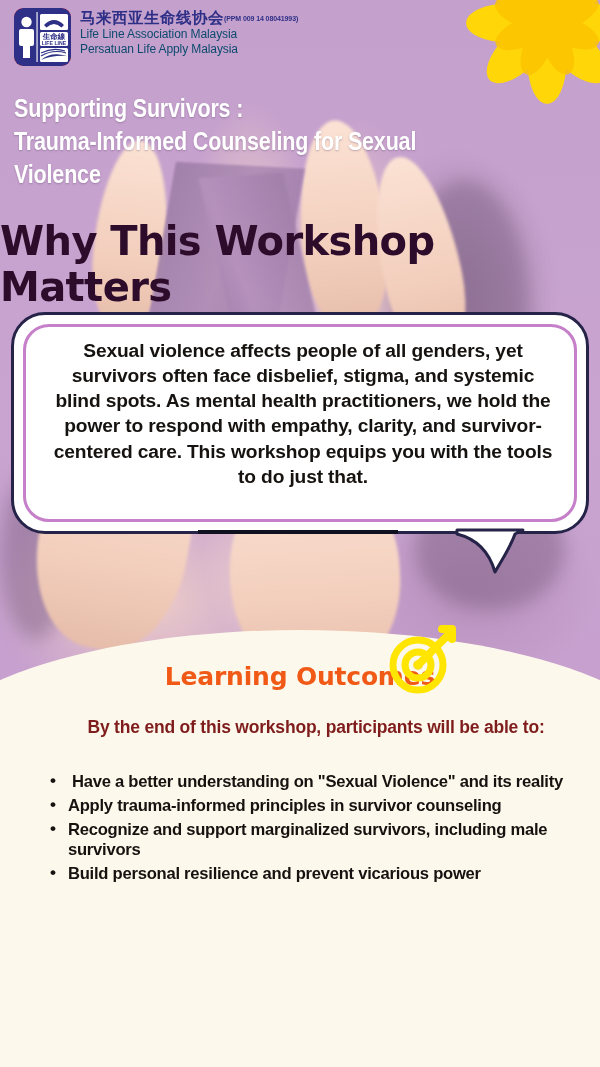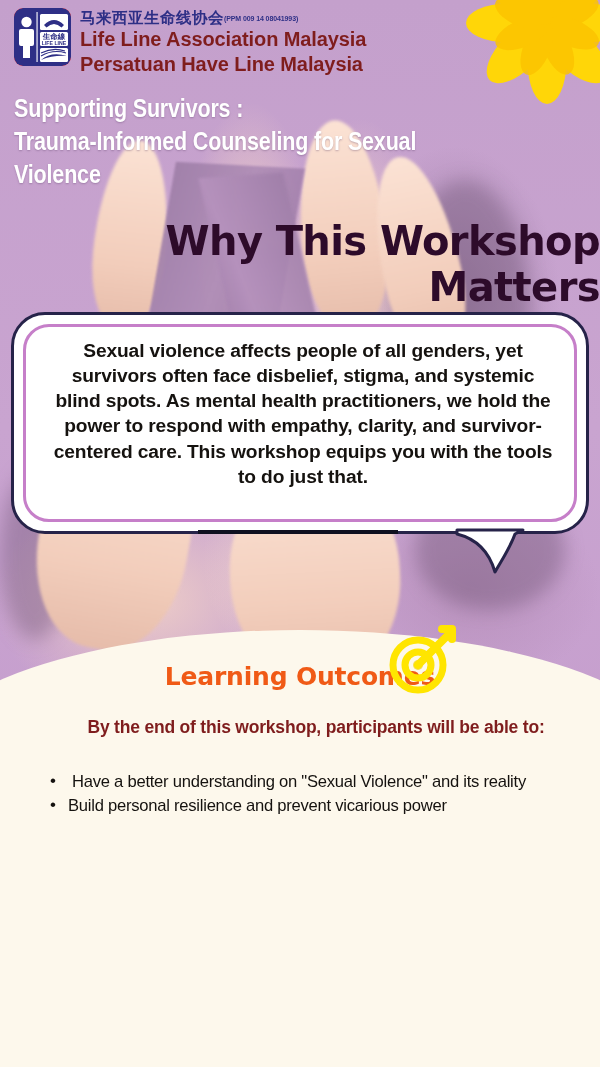--- a/index.html
+++ b/index.html
@@ -114,23 +114,23 @@
     white-space: nowrap;
   }
   .logo-ppm {
     font-size: 7px;
     font-weight: 700;
     color: #2e2f86;
     vertical-align: 2px;
     letter-spacing: -.1px;
   }
   .logo-en {
-    font-size: 20px;
-    font-weight: 700;
-    color: #7f1d1d;
+    font-size: 12px;
+    font-weight: 400;
+    color: #0c4a6e;
     line-height: 1.24;
     letter-spacing: -.1px;
     white-space: nowrap;
   }
 
   
   .subtitle {
     position: absolute;
     left: 14px;
     top: 92px;
@@ -145,21 +145,21 @@
     transform-origin: left top;
     text-shadow: 0 1px 2px rgba(90,60,100,.35);
   }
 
   
   .heading {
     position: absolute;
     left: 0;
     top: 218px;
     width: 600px;
-    text-align: right;
+    text-align: left;
     color: #2d0b2a;
     font-family: "DejaVu Sans", sans-serif;
     font-size: 40px;
     font-weight: 700;
     letter-spacing: -.6px;
   }
 
   
   .bubble-wrap {
     position: absolute;
@@ -272,21 +272,21 @@
   .bullets {
     position: absolute;
     left: 34px;
     top: 772px;
     width: 545px;
     margin: 0;
     padding: 0 0 0 22px;
     list-style: none;
     color: #15120f;
     font-size: 16.6px;
-    font-weight: 400;
+    font-weight: 700;
     line-height: 1.2;
     letter-spacing: -.25px;
   }
   .bullets li {
     position: relative;
     margin-bottom: 4px;
     padding-left: 12px;
   }
   .bullets li::before {
     content: "\2022";
@@ -356,21 +356,21 @@
         <text x="40" y="37" font-family="Liberation Sans, sans-serif" font-size="5.2" font-weight="700" fill="#2e2f86" text-anchor="middle">LIFE LINE</text>
         <rect x="26" y="40" width="28" height="14" rx="1.5" fill="#ffffff"></rect>
         <path d="M27 52 q10 -9 26 -4 q-14 -1 -26 4 z" fill="#2e2f86"></path>
         <path d="M27 48 q12 -7 25 -3" stroke="#2e2f86" stroke-width="1.1" fill="none"></path>
         <path d="M27 45 q12 -6 24 -2" stroke="#2e2f86" stroke-width="1.1" fill="none"></path>
       </svg>
     </div>
     <div class="logo-text">
       <div class="logo-cn"><span>马来西亚生命线协会</span><span class="logo-ppm">(PPM 009 14 08041993)</span></div>
       <div class="logo-en">Life Line Association Malaysia</div>
-      <div class="logo-en">Persatuan Have Line Malaysia</div>
+      <div class="logo-en">Persatuan Life Apply Malaysia</div>
     </div>
   </div>
 
   <div class="subtitle">
     <div>Supporting Survivors :</div>
     <div>Trauma-Informed Counseling for Sexual Violence</div>
   </div>
 
   <div class="heading">Why This Workshop Matters</div>
 
@@ -393,16 +393,18 @@
     <circle cx="36" cy="48" r="13" fill="none" stroke="#ffe500" stroke-width="7"></circle>
     <circle cx="36" cy="48" r="5" fill="#f5dd55"></circle>
     <path d="M36 48 L68 16" stroke="#ffe500" stroke-width="8" stroke-linecap="round" fill="none"></path>
     <path d="M60 12 L70 12 L70 22" stroke="#ffe500" stroke-width="8" stroke-linecap="round" stroke-linejoin="round" fill="none"></path>
   </svg>
 
   <div class="intro">By the end of this workshop, participants will be able to:</div>
 
   <ul class="bullets">
     <li class="indented">Have a better understanding on "Sexual Violence" and its reality</li>
+    <li>Apply trauma-informed principles in survivor counseling</li>
+    <li>Recognize and support marginalized survivors, including male survivors</li>
     <li>Build personal resilience and prevent vicarious power</li>
   </ul>
 
 </div>
 
 </body></html>

